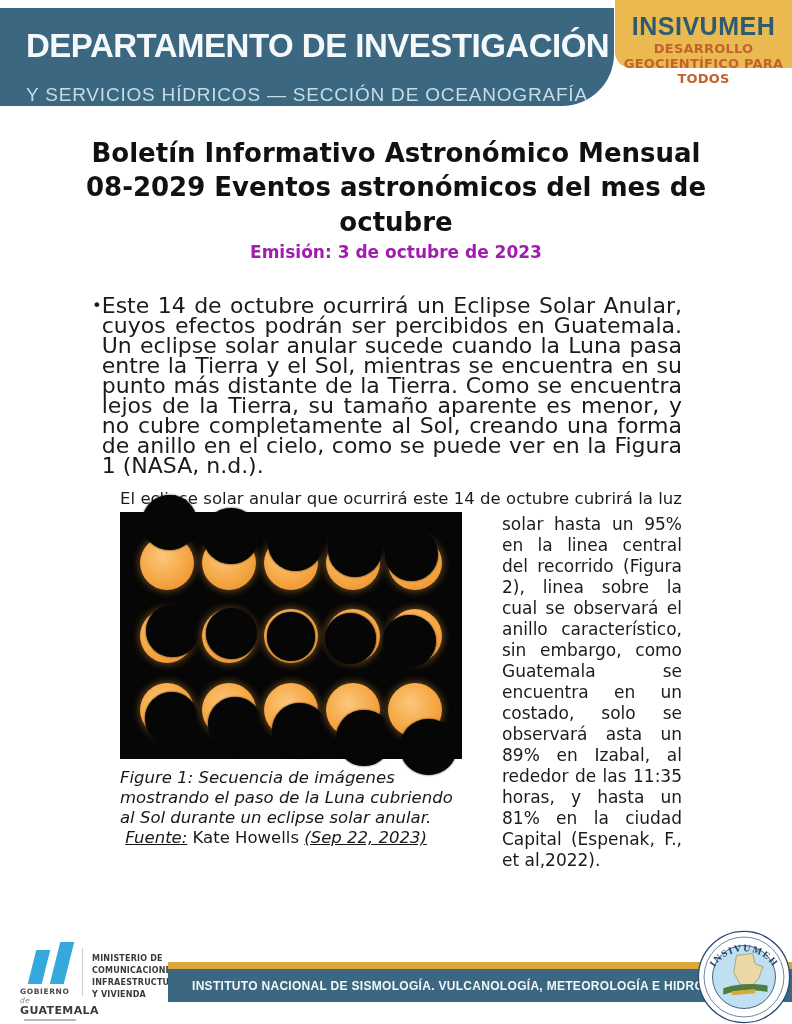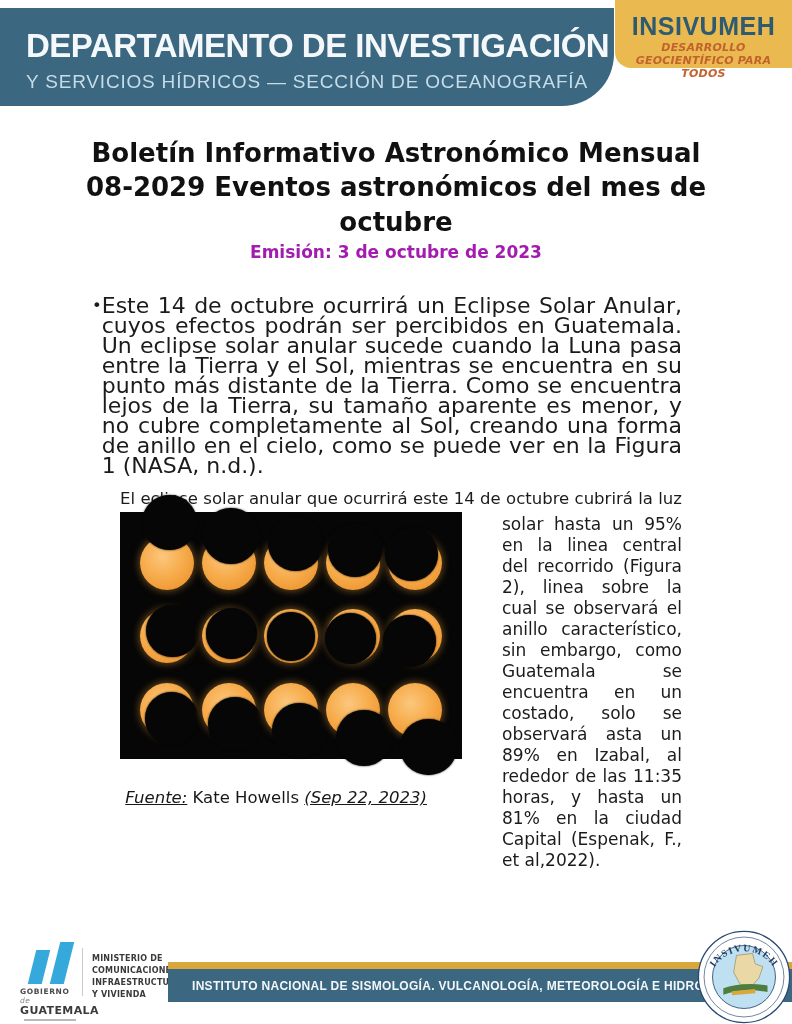--- a/index.html
+++ b/index.html
@@ -6,26 +6,26 @@
   html,body { background:#ffffff; }
   body { font-family:"DejaVu Sans", sans-serif; color:#1b1b1b; }
   .page { position:relative; width:792px; height:1024px; margin:0 auto; background:#fff; overflow:hidden; }
 
   
   .banner { position:absolute; left:0; top:8px; width:614px; height:98px;
             background:#3B6780; border-radius:0 0 52px 0; padding:20px 0 4px 26px; }
   .banner-title { font-family:"Liberation Sans", sans-serif; font-weight:800; font-size:33px;
                   letter-spacing:-0.5px; color:#f4f8fa; line-height:1.1; }
   .banner-sub { font-family:"Liberation Sans", sans-serif; font-weight:400; font-size:19px;
-                letter-spacing:0.8px; color:#c6dde8; margin-top:7px; }
+                letter-spacing:0.8px; color:#c6dde8; margin-top:20px; }
   .brand-block { position:absolute; right:0; top:0; width:177px; height:68px; background:#EAB950;
                  border-radius:0 0 0 16px; text-align:center; padding-top:14px; }
   .brand-name { font-family:"Liberation Sans", sans-serif; font-weight:800; font-size:25px;
                 color:#2F5B70; letter-spacing:0.5px; line-height:1; }
-  .brand-tag { font-size:11px; font-weight:700; color:#C2622D; letter-spacing:0.2px; margin-top:2px;font-style:italic; }
+  .brand-tag { font-size:13px; font-weight:700; color:#C2622D; letter-spacing:0.2px; margin-top:2px; }
 
   
   .doc-title { margin:136px auto 0; max-width:625px; text-align:center; font-weight:700;
                font-size:26px; line-height:1.32; color:#111; }
   .emision { text-align:center; font-weight:700; font-size:17px; margin-top:3px; color:#a21caf; }
 
   
   .content { margin:34px 110px 0 120px; }
   .bullet-para { display:flex; }
   .bullet { width:28px; margin-left:-28px; text-align:left; font-size:16.5px; line-height:20px; }
@@ -160,21 +160,21 @@
                 <div class="sun"></div>
                 <div class="moon" style="background: rgb(6, 6, 6); width: 55.62px; height: 55.62px; left: 9.99px; top: 27.27px;"></div>
               </div>
               <div class="cell">
                 <div class="sun"></div>
                 <div class="moon" style="background: rgb(6, 6, 6); width: 56.16px; height: 56.16px; left: 12.42px; top: 35.64px;"></div>
               </div>
             </div>
           </div>
         <figcaption>
-          <br>
+          <span class="cap-main">Figure 1: Secuencia de imágenes mostrando el paso de la Luna cubriendo al Sol durante un eclipse solar anular.</span><br>
           <span class="cap-src">&nbsp;<em>Fuente:</em>
             <span>Kate Howells</span>
             <em>(Sep 22, 2023)</em></span>
         </figcaption>
       </figure>
       <div class="right-col">solar hasta un 95% en la linea central del recorrido (Figura 2), linea sobre la cual se observará el anillo característico, sin embargo, como Guatemala se encuentra en un costado, solo se observará asta un 89% en Izabal, al rededor de las 11:35 horas, y hasta un 81% en la ciudad Capital (Espenak, F., et al,2022).</div>
     </div>
   </div>
 
   <div class="credits">

